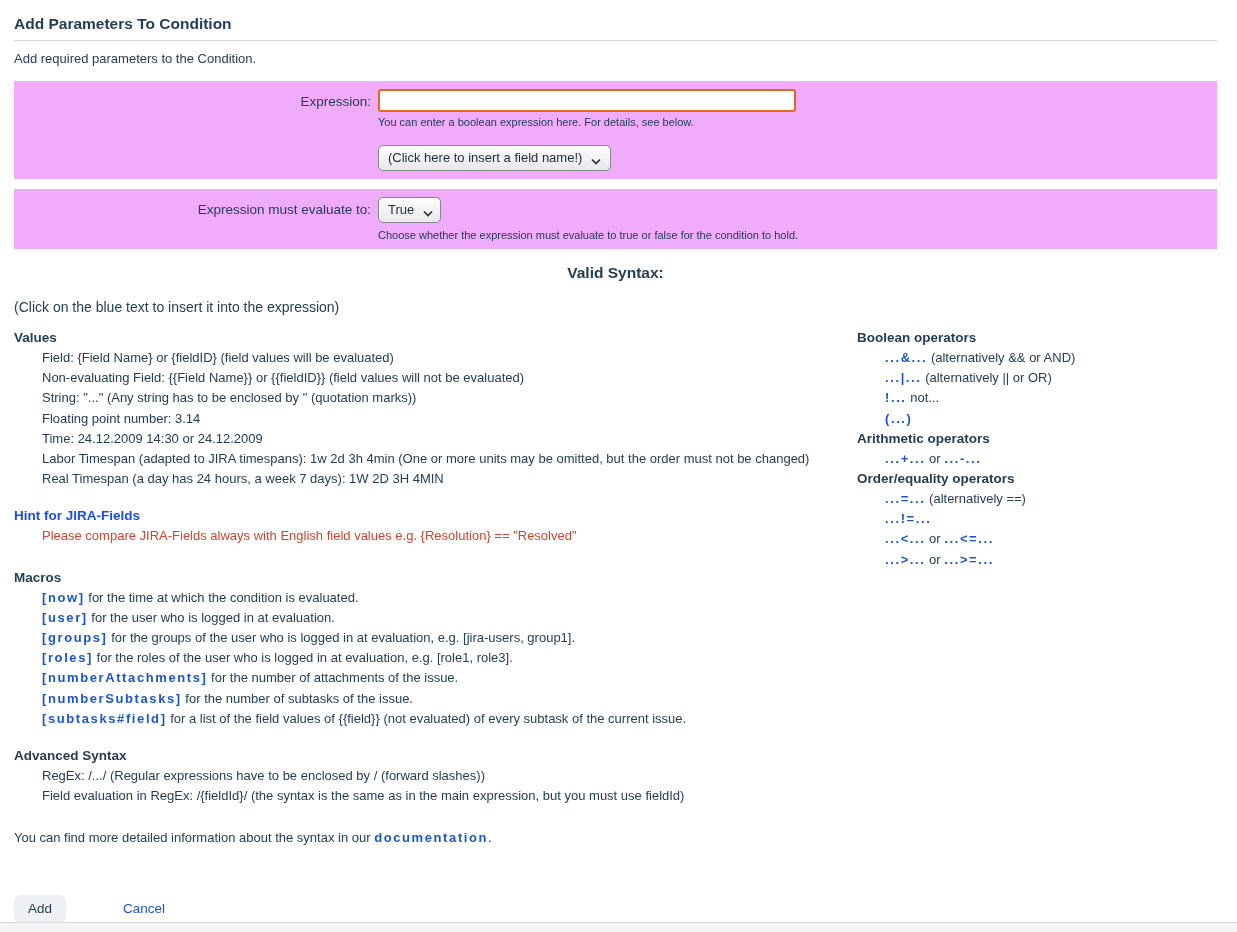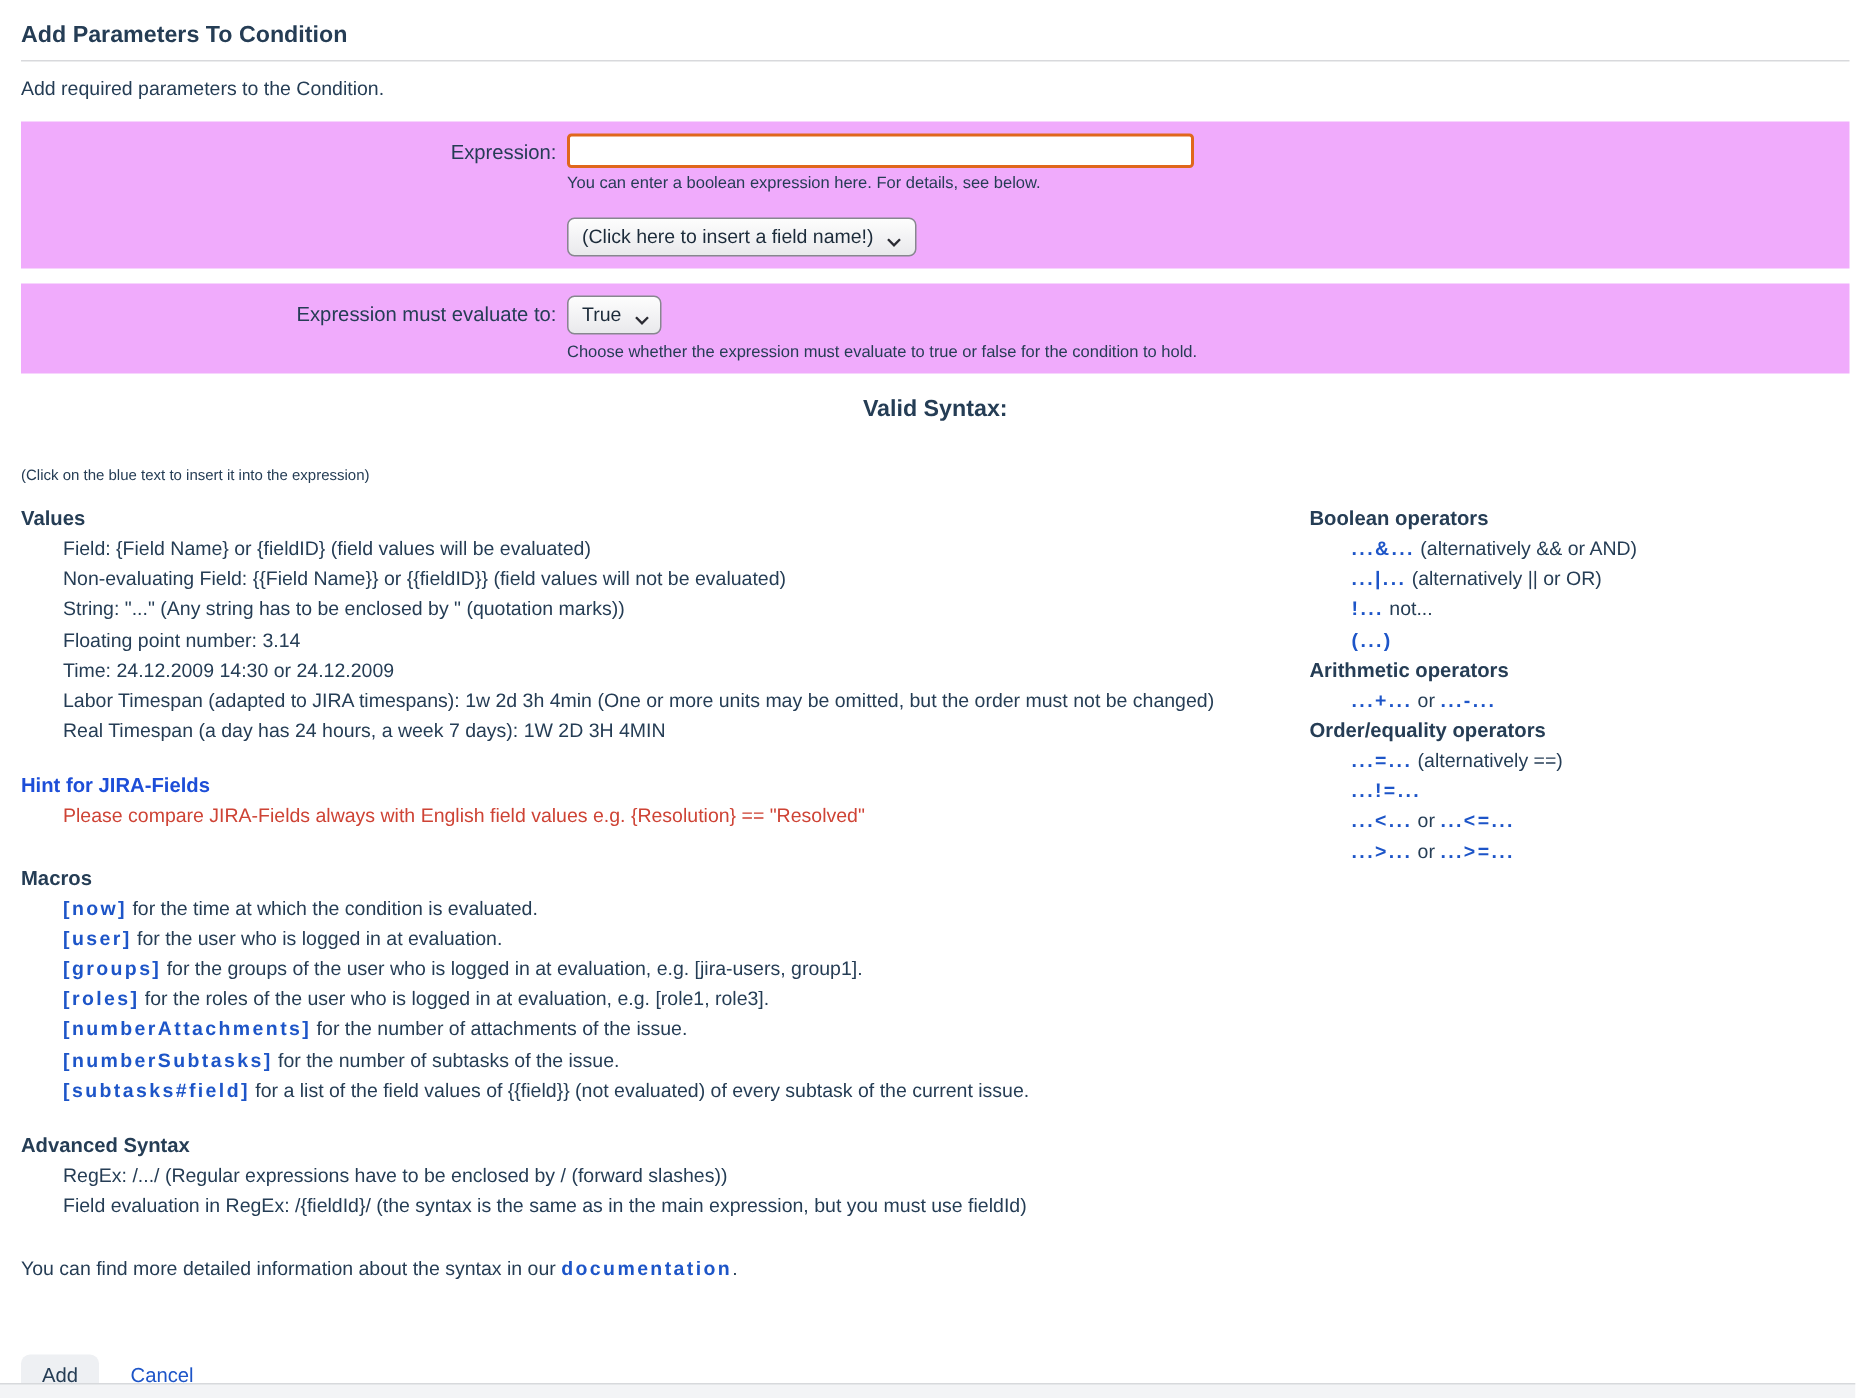--- a/index.html
+++ b/index.html
@@ -3,21 +3,21 @@
 <meta charset="utf-8">
 <style>
   * { box-sizing: border-box; }
   html, body { margin: 0; padding: 0; }
   body {
     width: 1237px; height: 932px; overflow: hidden; position: relative;
     background: #ffffff;
     font-family: "Liberation Sans", "DejaVu Sans", sans-serif;
     font-size: 13px; color: #253d55;
   }
-  .page { padding: 0 4px 0 14px; }
+  .page { padding: 0 20px 0 14px; }
 
   .title {
     font-size: 15.5px; font-weight: 700; margin: 0;
     padding: 15px 0 7px 0; border-bottom: 1px solid #d8d9dc;
   }
   .subtitle { margin: 10px 0 15px 0; font-size: 13px; }
 
   .form-box { background: #f0abfc; padding: 8px; margin-bottom: 10px; }
   .form-row { display: flex; align-items: flex-start; }
   .label-col { width: 349px; text-align: right; padding-top: 5px; font-size: 13.5px; flex: none; }
@@ -33,42 +33,42 @@
     display: inline-flex; align-items: flex-end;
     padding: 4px 9px 5px 9px; border: 1px solid #87878f; border-radius: 5px;
     background: linear-gradient(#fdfdfd, #e9e9ec);
     font-size: 13px; color: #1c2b3a; cursor: pointer;
   }
   .fake-select .chev { margin-left: 9px; display: inline-flex; }
   .box2 .field-col .fake-select { padding-right: 7px; }
   .box2 .help { margin-top: 6px; }
 
   .syntax-heading { font-size: 15.5px; font-weight: 700; margin: 15px 0 0 0; text-align: center; }
-  .note { font-size: 10px; margin-top: 30px; }
+  .note { font-size: 14px; margin-top: 17px; }
 
   .syntax-cols { display: flex; margin-top: 13px; }
   .col-left { flex: 1; padding-right: 12px; min-width: 0; }
   .col-right { width: 360px; flex: none; }
 
   .sec-heading { font-weight: 700; font-size: 13.5px; line-height: 20px; }
   .syn-line { padding-left: 28px; line-height: 20.2px; font-size: 13px; }
   .section { margin: 0 0 17px 0; }
   .section-hint { margin-bottom: 21px; }
   .section.last { margin-bottom: 0; }
   .col-right .section { margin: 0; }
 
   .seg-b { font-weight: 400; margin-top: 22px; }
   .seg-op { color: #1d55c8; font-weight: 700; letter-spacing: 1.6px; cursor: pointer; }
   .seg-red { color: #ce4335; }
   .red { color: #1d4ed8; }
 
   .doc-line { margin-top: 22px; font-size: 13px; }
   .doc-line .syn-line { padding-left: 0; }
 
-  .actions { margin-top: 46px; display: flex; align-items: center; }
+  .actions { margin-top: 46px; display: flex; align-items: center; gap: 36px; }
   .add-btn {
     background: #eef0f3; border: 0; border-radius: 6px; padding: 6px 14px 7px 14px;
     font-family: inherit; font-size: 13.5px; color: #253d55; cursor: pointer;
   }
   .cancel-link { margin-left: 21px; color: #1d55c8; font-size: 13.5px; text-decoration: none; cursor: pointer; }
 
   .footer-strip {
     position: absolute; left: 0; right: 0; bottom: 0; height: 10px;
     background: #f3f4f6; border-top: 1px solid #d7d9dc;
   }

